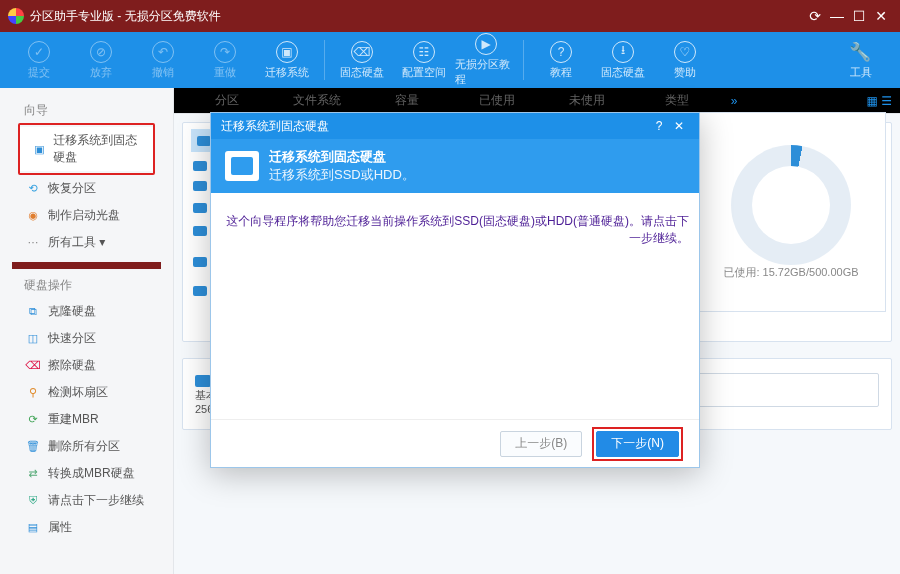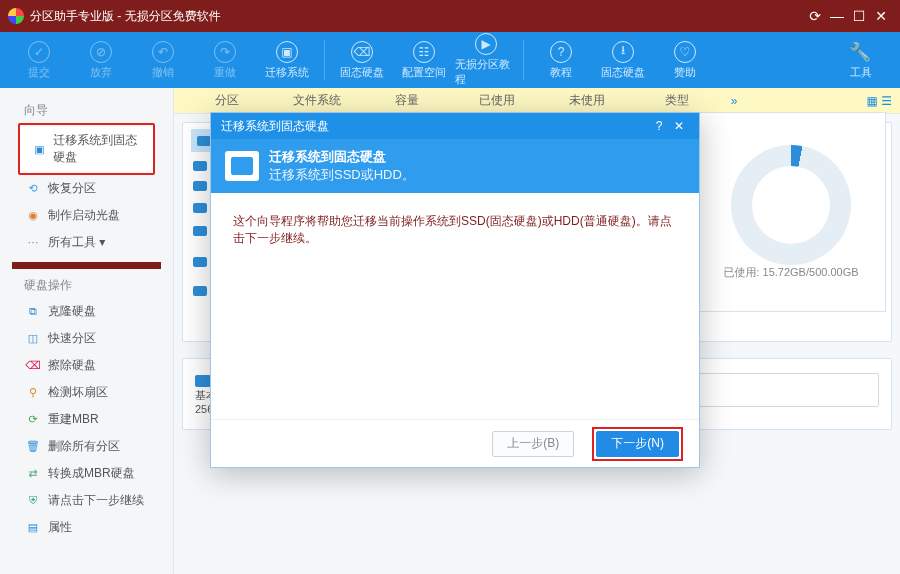--- a/index.html
+++ b/index.html
@@ -19,21 +19,21 @@
 
 .body { display: flex; height: calc(574px - 28px - 56px); }
 .sidebar { width: 174px; background: #F5F6F8; border-right: 1px solid #e3e6ea; padding: 8px 12px; font-size: 12px; color: #555; }
 .sidebar .sec-title { padding: 6px 12px 4px; color: #888; font-size: 12px; }
 .sidebar .item { display: flex; align-items: center; gap: 8px; padding: 5px 14px; cursor: pointer; }
 .sidebar .item.active { background: #fff; }
 .sidebar .sicon { width: 14px; height: 14px; display: inline-flex; align-items: center; justify-content: center; font-size: 11px; }
 .hl-red { border: 2px solid #d22; border-radius: 2px; margin: 0 6px; padding: 2px 0; }
 
 .main { flex: 1; background: #F5F8FB; display: flex; flex-direction: column; overflow: hidden; }
-.cols { height: 26px; background: #fef9c3; border-bottom: 1px solid #e3e6ea; display: flex; align-items: center; font-size: 12px; color: #666; padding-left: 8px; }
+.cols { height: 26px; background: #000000; border-bottom: 1px solid #e3e6ea; display: flex; align-items: center; font-size: 12px; color: #666; padding-left: 8px; }
 .cols span { width: 90px; text-align: center; }
 .cols .chev { color: #1E90E8; }
 .cols .gridbtn { margin-left: auto; margin-right: 8px; color: #1E90E8; }
 
 .panel { margin: 8px; border: 1px solid #d7e2ef; background: #fff; border-radius: 2px; padding: 6px 8px; }
 .disk-hdr { background: #c7e4fb; color: #2d6aa8; font-size: 12px; padding: 3px 6px; display: flex; align-items: center; gap: 6px; }
 .disk-hdr .dicon { width: 14px; height: 10px; background: #2d8ed8; border-radius: 2px; }
 .disk-row { display: flex; gap: 10px; padding: 8px 4px; font-size: 11px; color: #555; }
 .disk-left { width: 64px; }
 .disk-left .dname { font-weight: 600; color: #333; display:flex; align-items:center; gap:4px;}
@@ -45,22 +45,22 @@
 .donut::after { content: ""; width: 78px; height: 78px; background: #fff; border-radius: 50%; }
 .dialog { position: absolute; left: 210px; top: 112px; width: 490px; height: 356px; background: #fff; box-shadow: 0 6px 30px rgba(0,0,0,.25); border: 1px solid #9cc6ea; display: flex; flex-direction: column; }
 .dlg-title { height: 26px; background: #1E90E8; color: #fff; font-size: 12px; display: flex; align-items: center; padding: 0 10px; }
 .dlg-title .spacer { flex: 1; }
 .dlg-title .xbtn { width: 20px; text-align: center; cursor: pointer; }
 .dlg-banner { height: 54px; background: #2F9CEE; display: flex; align-items: center; gap: 10px; padding: 0 14px; color: #fff; }
 .dlg-banner .bicon { width: 34px; height: 30px; background: #fff; border-radius: 3px; position: relative; }
 .dlg-banner .bicon::after { content: ""; position: absolute; inset: 6px; background: #2F9CEE; border-radius: 2px; }
 .dlg-banner .t1 { font-size: 13px; font-weight: 600; }
 .dlg-banner .t2 { font-size: 13px; opacity: .9; }
-.dlg-body { flex: 1; padding: 20px 22px; font-size: 12px; color: #7f1d1d; }
-.dlg-foot { height: 48px; display: flex; align-items: center; justify-content: flex-end; gap: 18px; padding: 0 16px; border-top: 1px solid #eee; }
+.dlg-body { flex: 1; padding: 20px 10px; font-size: 12px; color: #4c1d95; text-align: right; }
+.dlg-foot { height: 48px; display: flex; align-items: center; justify-content: flex-end; gap: 10px; padding: 0 16px; border-top: 1px solid #eee; }
 .dlg-foot button { height: 26px; padding: 0 14px; font-size: 12px; border: 1px solid #c9d4df; background: #fafcfe; color: #888; border-radius: 2px; cursor: pointer; }
 .dlg-foot button.primary { background: #228BE6; color: #fff; border-color: #228BE6; }
 .hl-btn { border: 2px solid #d22; padding: 2px; display: inline-flex; }
 
 .truncate-col { width: 36px; overflow: hidden; white-space: nowrap; }
 </style>
 </head>
 <body>
 
 <div class="titlebar">

